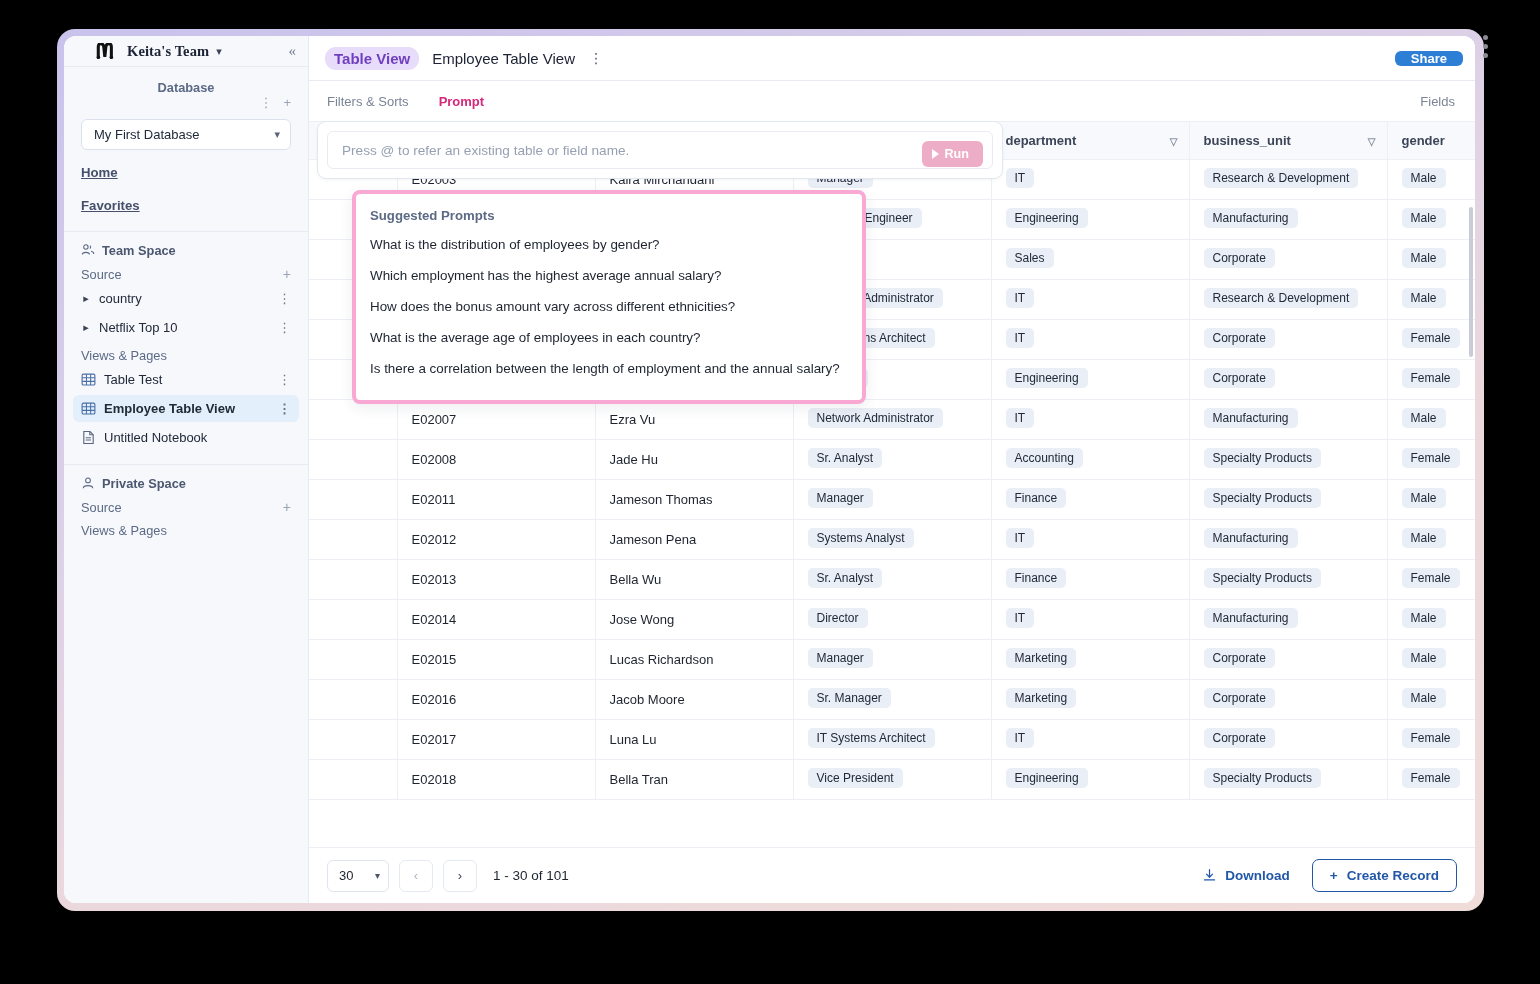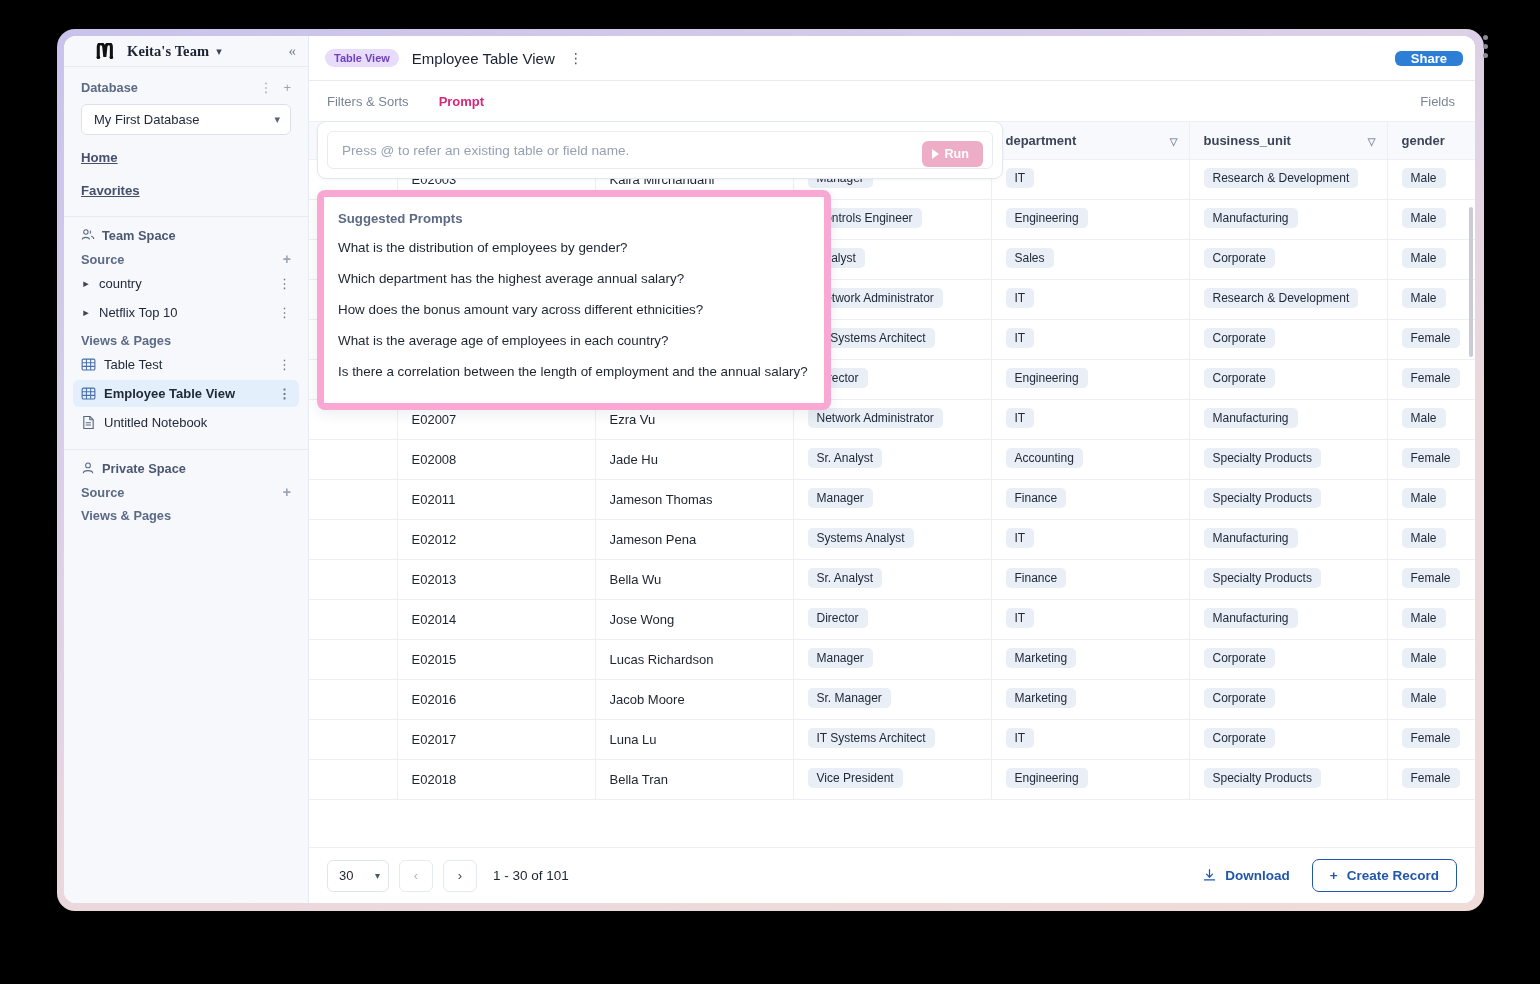--- a/index.html
+++ b/index.html
@@ -48,21 +48,21 @@
     padding: 0 12px 0 32px;
     border-bottom: 1px solid #e6eaf2;
     font-family: Liberation Serif, serif;
   }
   .team-logo { width: 22px; height: 16px; margin-right: 9px; flex:0 0 auto; }
   .team-name { font-size: 14.5px; font-weight: bold; color: #1b2233; letter-spacing:.1px;}
   .chev-sm { margin-left: 7px; color: #3d4657; font-size: 11px; line-height: 1;}
   .collapse-btn { margin-left: auto; color: #707a8d; font-size: 15px; cursor: pointer; }
 
   .sb-section { padding: 13px 17px 0 17px; }
-  .sb-head-row { display: flex; align-items: center; }
+  .sb-head-row { display: flex; align-items: center; flex-direction: column; }
   .sb-head {
     font-size: 12.8px; font-weight: bold; color: #5c6a86;
   }
   .sb-head-actions { margin-left: auto; display: flex; align-items: center; gap: 11px; color: #9aa4b6; font-size: 13px; }
   .sb-head-actions span { cursor: pointer; }
 
   .db-select {
     margin: 9px 0 0 0; height: 31px;
     border: 1px solid #dbe1ec; border-radius: 6px; background: #fff;
     display: flex; align-items: center; padding: 0 10px 0 12px;
@@ -79,21 +79,21 @@
   .space-head {
     display: flex; gap: 7px;
     padding: 11px 17px 2px 17px;
     font-size: 12.8px; font-weight: bold; color: #4c5770;
   }
   .space-head svg { flex: 0 0 auto; }
 
   .sub-head {
     display: flex; align-items: center;
     padding: 6px 17px 2px 17px;
-    font-size: 12.8px; font-weight: bold; color: #5c6a86;
+    font-size: 12.8px; font-weight: normal; color: #5c6a86;
   }
   .sub-head .plus { margin-left: auto; color: #9aa4b6; font-size: 14px; cursor: pointer; }
 
   .tree-item {
     display: flex; align-items: center; gap: 8px;
     margin: 1px 9px; padding: 6px 8px;
     border-radius: 6px; font-size: 13px; color: #222a3a; cursor: pointer;
   }
   .tree-item.sel { background: #e3f0fb; font-weight: bold; }
   .tree-item .dots { margin-left: auto; color: #6b7488; font-size: 13px; letter-spacing: 0; }
@@ -103,21 +103,21 @@
   
   #main { flex: 1; display: flex; flex-direction: column; min-width: 0; position: relative; background:#fff;}
 
   .topbar {
     height: 45px; flex: 0 0 45px;
     display: flex; align-items: center; padding: 0 12px 0 16px;
     border-bottom: 1px solid #e8ebf1; background: #fff;
   }
   .chip-tableview {
     background: #e7dcf9; color: #6f3fbf;
-    font-size: 11px; font-weight: bold;
+    font-size: 15px; font-weight: bold;
     padding: 3px 9px; border-radius: 11px;
   }
   .view-title { margin-left: 13px; font-size: 15px; color: #1b2233; }
   .kebab { margin-left: 14px; color: #4d5669; font-size: 14px; cursor: pointer; line-height:1;}
   .share-btn {
     margin-left: auto; background: #2d7fd6; color: #fff;
     font-size: 13px; font-weight: bold; padding: 0 16px; border-radius: 6px;
     cursor: pointer;
   }
 
@@ -180,22 +180,22 @@
     font-size: 12.6px; font-weight: bold;
     padding: 6px 14px 6px 10px; display: flex; align-items: center; gap: 6px;
     cursor: pointer;
   }
   .run-btn .tri {
     width: 0; height: 0; border-left: 7px solid #fff;
     border-top: 5px solid transparent; border-bottom: 5px solid transparent;
   }
   .suggest-card {
     margin-top: 11px; width: 514px;
-    background: #fff; border: 7px solid #f9a8d4; border-radius: 8px;
-    padding: 14px 0 16px 0; box-shadow: 0 4px 14px rgba(30,35,60,.08);
+    background: #fff; border: 4px solid #f9a8d4; border-radius: 8px;
+    padding: 14px 0 16px 0; box-shadow: 0 4px 14px rgba(30,35,60,.08); margin-left: 35px;
   }
   .suggest-title {
     font-size: 13.2px; font-weight: bold; color: #5d6a85;
     padding: 0 14px 0 14px; margin-bottom: 6px;
   }
   .suggest-item {
     font-size: 13.4px; color: #1d2430; padding: 8px 14px; cursor: pointer;
   }
 
   
@@ -554,21 +554,21 @@
             <div class="prompt-input">Press @ to refer an existing table or field name.</div>
           </div>
           <div class="run-btn">
             <span class="tri"></span>
             <span>Run</span>
           </div>
 
           <div class="suggest-card">
             <div class="suggest-title">Suggested Prompts</div>
             <div class="suggest-item">What is the distribution of employees by gender?</div>
-            <div class="suggest-item">Which department has the highest average annual salary?</div>
+            <div class="suggest-item">Which employment has the highest average annual salary?</div>
             <div class="suggest-item">How does the bonus amount vary across different ethnicities?</div>
             <div class="suggest-item">What is the average age of employees in each country?</div>
             <div class="suggest-item">Is there a correlation between the length of employment and the annual salary?</div>
           </div>
         </div>
       </div>
 
       <div class="bottombar">
         <div class="page-size">
           <span>30</span>

